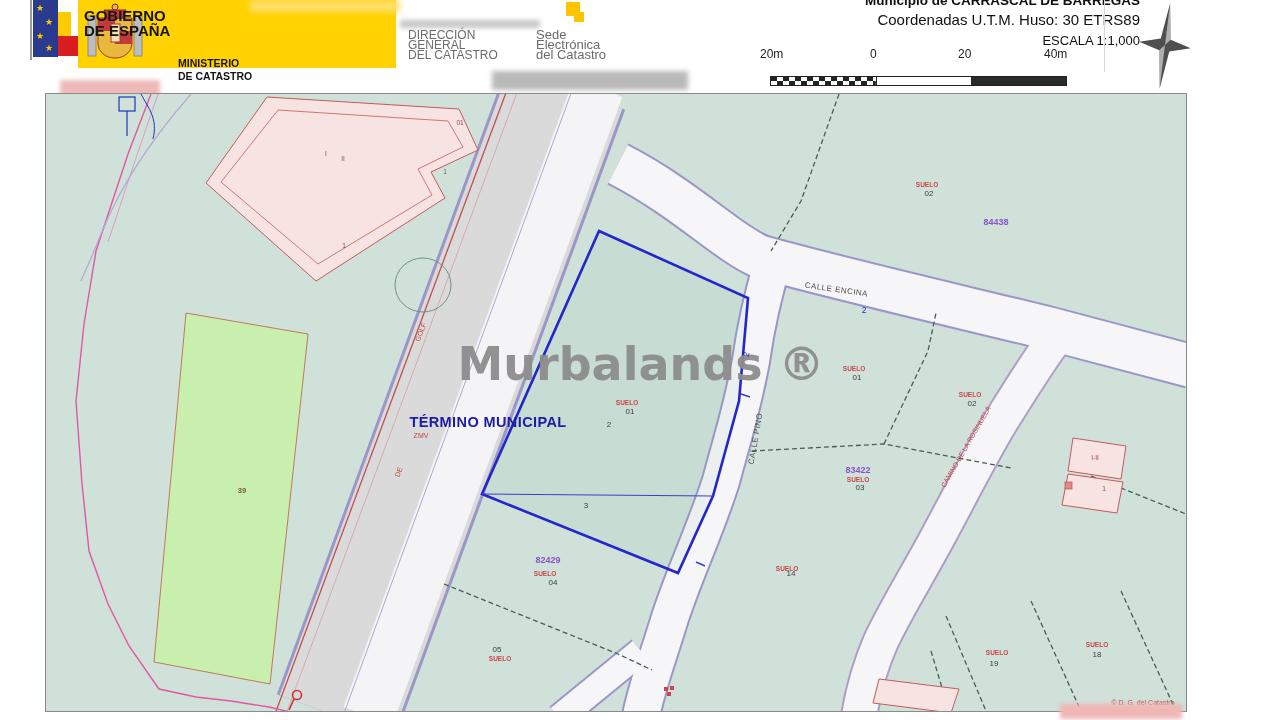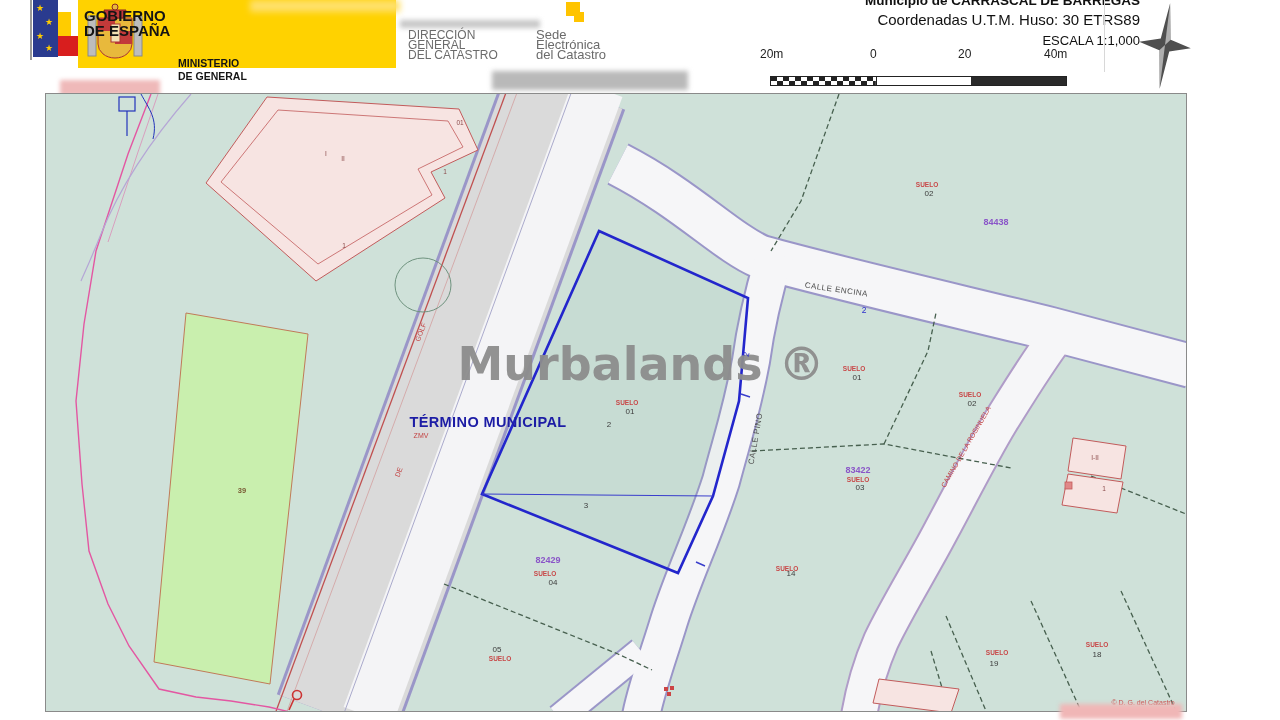--- a/index.html
+++ b/index.html
@@ -84,21 +84,21 @@
     <path d="M20,8 h22 l-3,8 h-16 Z" fill="#c23a3a" stroke="#8a2525"></path>
     <circle cx="31" cy="5" r="3" fill="#e8b93c" stroke="#8a2525"></circle>
   </svg>
 
   <div class="abs gob-text">
     <div>GOBIERNO</div>
     <div>DE ESPAÑA</div>
   </div>
   <div class="abs min-text">
     <div>MINISTERIO</div>
-    <div>DE GENERAL</div>
+    <div>DE CATASTRO</div>
   </div>
   <div class="redact-yellow abs" style="left:250px;"></div>
 
   <div class="abs redact-grayline"></div>
   <div class="abs dgc">
     <div>DIRECCIÓN GENERAL</div>
     <div>DEL CATASTRO</div>
   </div>
 
   <div class="abs sede-icon">

